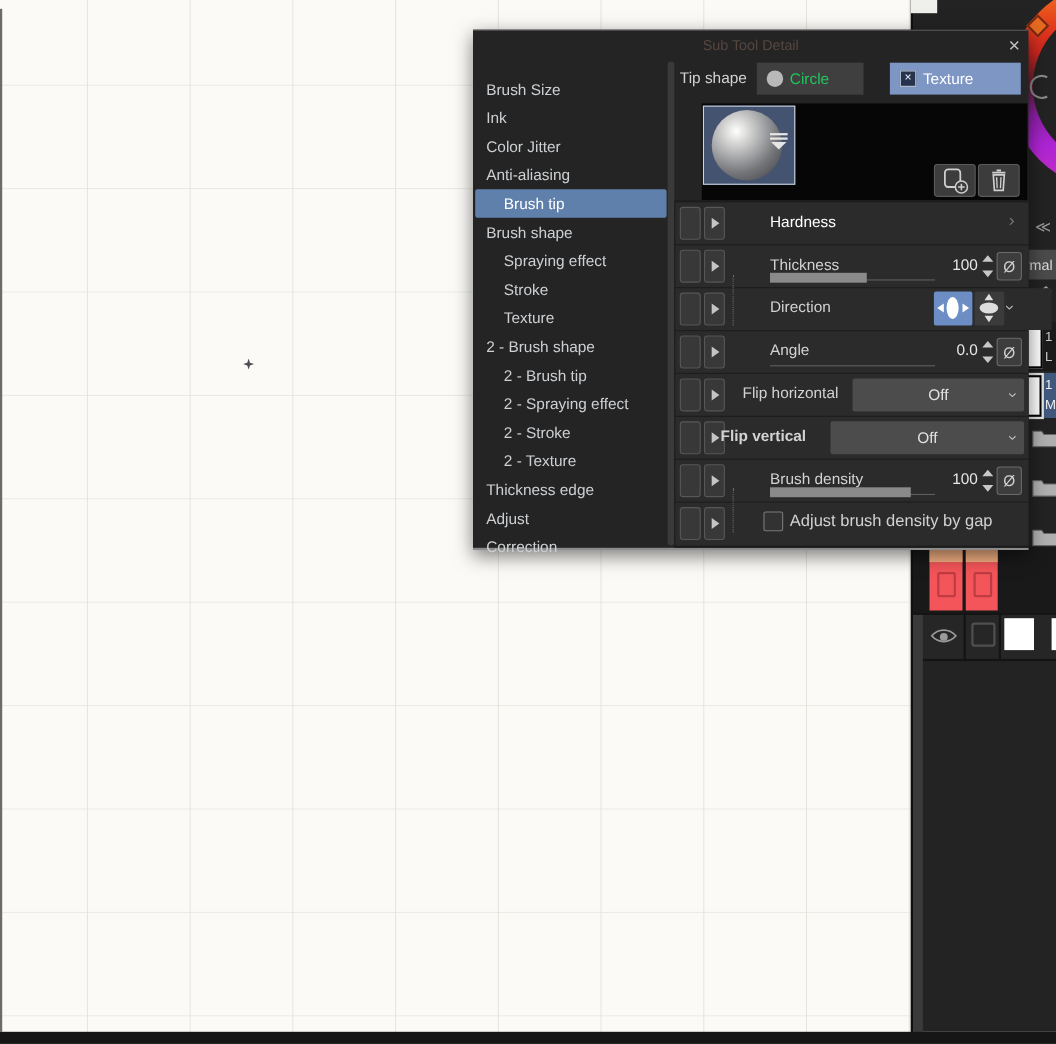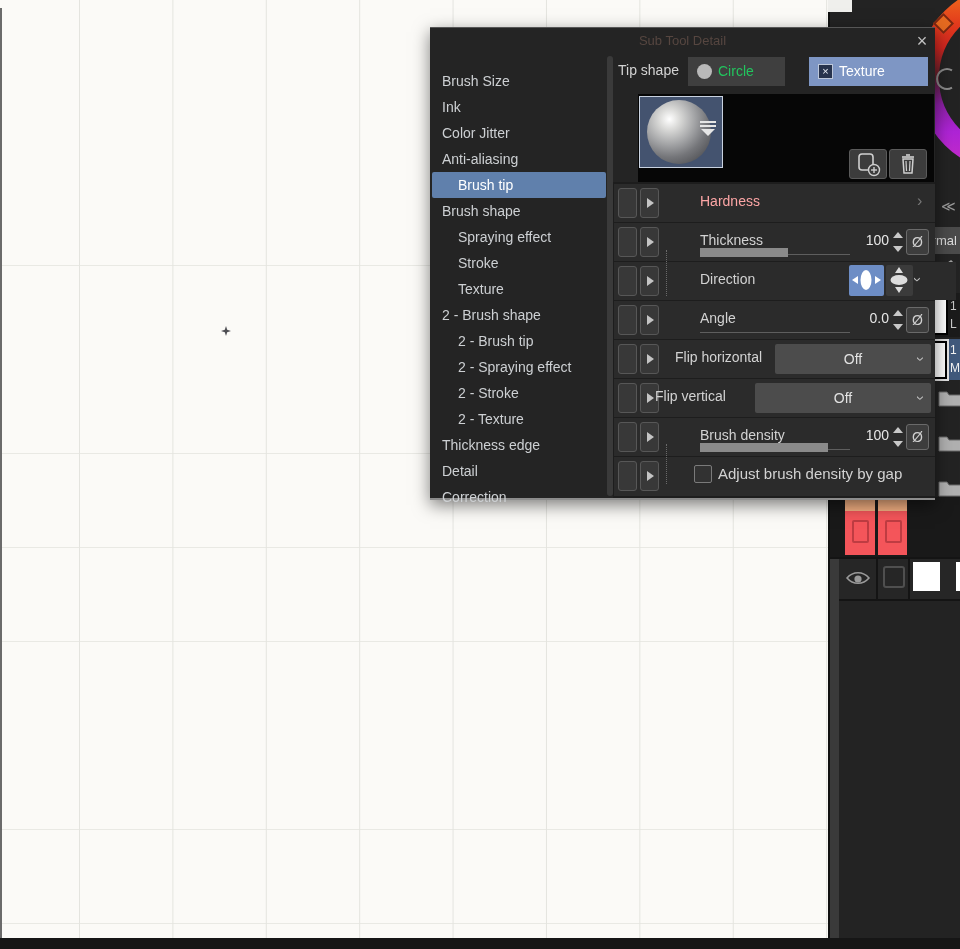--- a/index.html
+++ b/index.html
@@ -96,21 +96,21 @@
   .rows-back{position:absolute;left:183px;top:154px;width:322px;height:316px;background:#1d1d1d;}
   .row{position:absolute;left:184px;width:321px;height:38px;background:#2b2b2b;font-size:14px;}
   .r-hard{top:156px;} .r-thick{top:195px;} .r-dir{top:234px;padding-left:21px;} .r-angle{top:273px;}
   .r-fliph{top:312px;} .r-flipv{top:351px;} .r-dens{top:390px;} .r-adj{top:429px;height:39px;}
   .mini{position:absolute;top:4px;width:19px;height:30px;background:#383838;border:1px solid #575757;
     border-radius:3px;box-sizing:border-box;}
   .mini.a{left:4px;} .mini.b{left:26px;}
   .mini.b:after{content:"";position:absolute;left:6px;top:9px;width:0;height:0;
     border-left:7px solid #c4c4c4;border-top:5px solid transparent;border-bottom:5px solid transparent;}
   .row .lab{position:absolute;left:86px;top:9px;}
-  .row.disabled .lab{color:#fca5a5;}
+  .row.disabled .lab{color:#ffffff;}
   .chev-r{position:absolute;left:303px;top:8px;color:#777;font-size:16px;}
   .val{position:absolute;right:46px;top:9px;color:#e6e6e6;text-align:right;}
   .spin{position:absolute;right:32px;top:8px;width:11px;height:22px;}
   .spin:before{content:"";position:absolute;left:1px;top:1px;border-left:5px solid transparent;
     border-right:5px solid transparent;border-bottom:6px solid #c8c8c8;}
   .spin:after{content:"";position:absolute;left:1px;bottom:1px;border-left:5px solid transparent;
     border-right:5px solid transparent;border-top:6px solid #c8c8c8;}
   .nodyn{position:absolute;right:6px;top:6px;width:23px;height:26px;background:#3d3d3d;
     border:1px solid #6a6a6a;border-radius:3px;box-sizing:border-box;color:#d0d0d0;
     font-size:14px;line-height:24px;text-align:center;}
@@ -119,21 +119,21 @@
   .r-thick .fill{width:88px;} .r-dens .fill{width:128px;}
   .dir-lab{left:104px;}
   .dirbtn{position:absolute;top:3px;height:31px;border-radius:2px;}
   .dirbtn.h{left:235px;width:35px;background:#6d8dc5;}
   .dirbtn.v{left:272px;width:27px;background:#3b3b3b;}
   .dd-chev{position:absolute;color:#c0c0c0;font-size:15px;transform:rotate(90deg);transform-origin:center;}
   .row .dd-chev.free{left:302px;top:9px;}
   .dropdown{position:absolute;top:4px;height:30px;background:#4c4c4c;border-radius:2px;
     color:#e2e2e2;line-height:30px;text-align:center;}
   .r-fliph .lab{left:61px;} .r-fliph .dropdown{left:161px;width:156px;}
-  .r-flipv .lab{left:41px;} .r-flipv .dropdown{left:141px;width:176px;}
+  .r-flipv .lab{left:41px;font-weight:bold;} .r-flipv .dropdown{left:141px;width:176px;}
   .dropdown .dd-chev{right:8px;top:0;}
   .adj-check{position:absolute;left:80px;top:8px;width:16px;height:16px;background:#323232;
     border:1px solid #7a7a7a;border-radius:2px;}
   .adj-lab{position:absolute;left:104px;top:8px;font-size:15px;}
   .dot-link{position:absolute;width:1px;border-left:1px dotted #6a6a6a;left:236px;}
   .dl1{top:222px;height:46px;} .dl2{top:416px;height:40px;}
 </style>
 </head>
 <body>
 
@@ -268,21 +268,21 @@
         <div class="nav-item ind">
     <span class="nav-label">2 - Stroke</span>
   </div>
         <div class="nav-item ind">
     <span class="nav-label">2 - Texture</span>
   </div>
         <div class="nav-item">
     <span class="nav-label">Thickness edge</span>
   </div>
         <div class="nav-item">
-    <span class="nav-label">Detail</span>
+    <span class="nav-label">Adjust</span>
   </div>
         <div class="nav-item">
     <span class="nav-label">Correction</span>
   </div>
       </div>
     <div class="nav-scroll"></div>
 
     <div class="tip-label">Tip shape</div>
     <div class="seg-btn seg-circle">
       <span class="ic">

